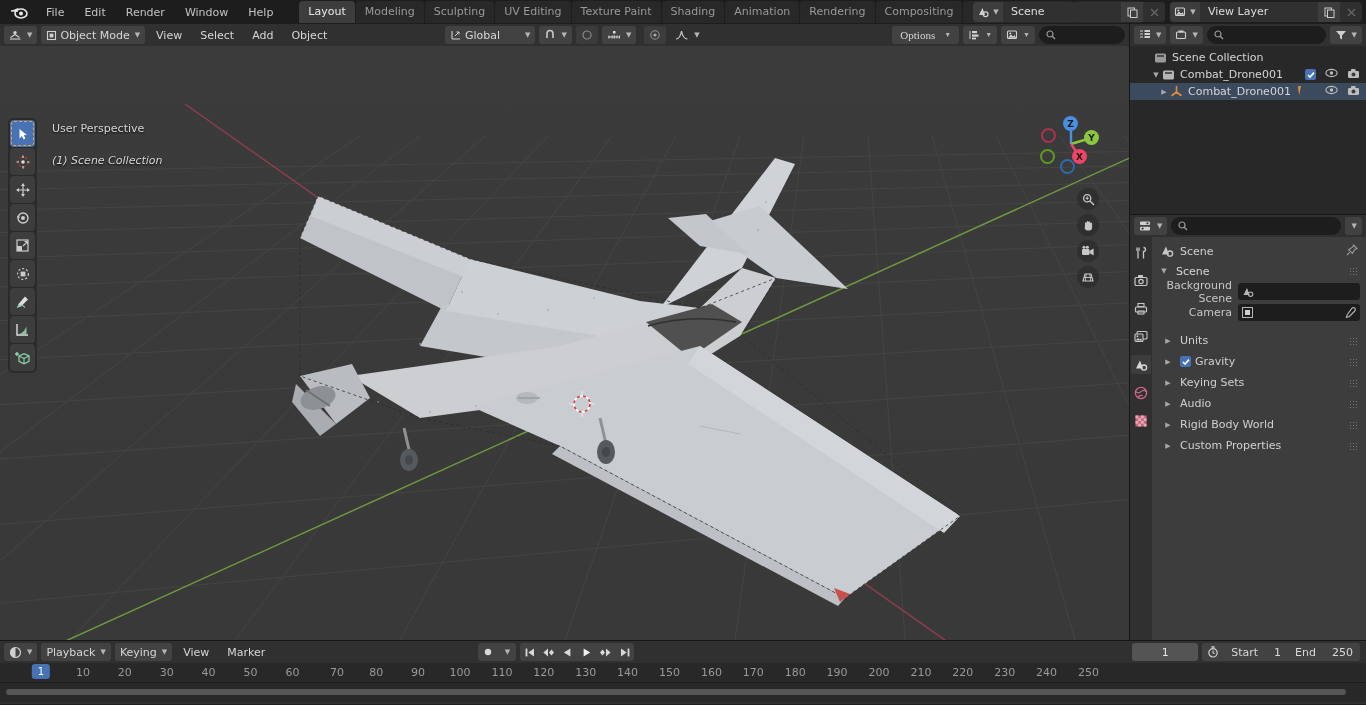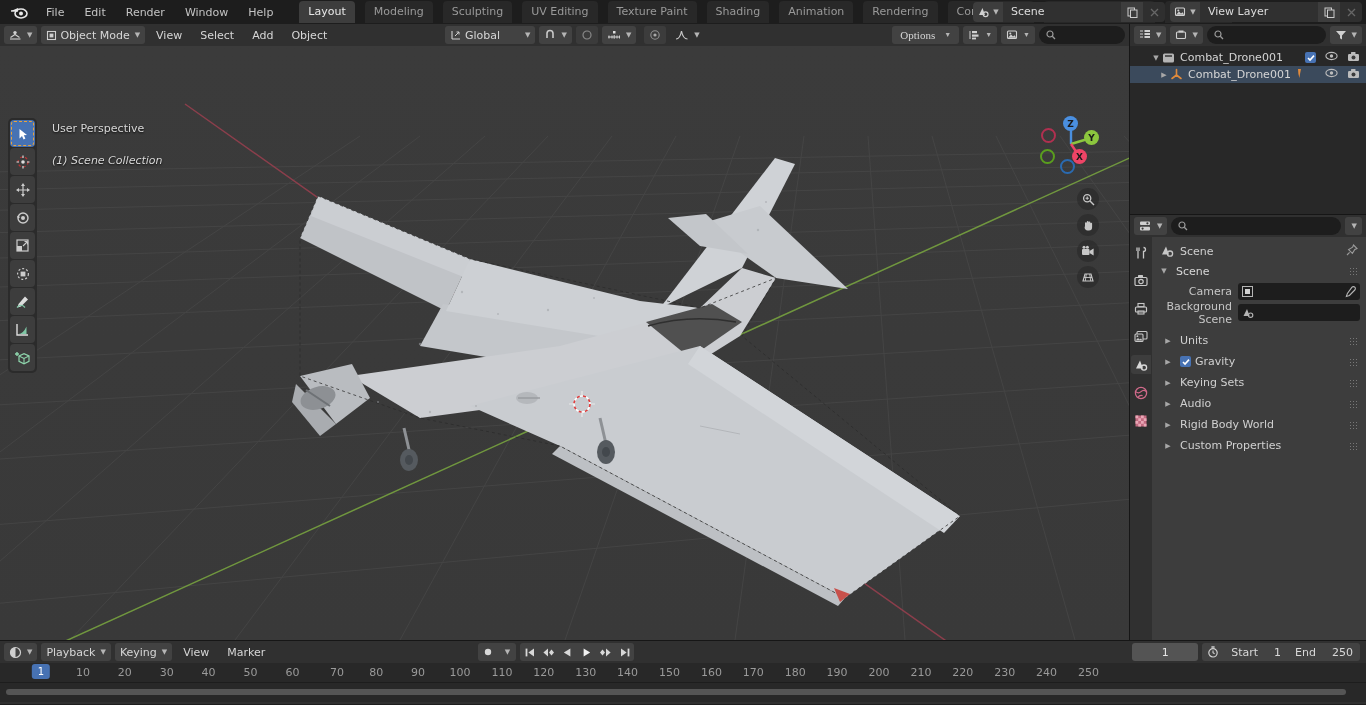--- a/index.html
+++ b/index.html
@@ -4,21 +4,21 @@
 <style>
   * { margin:0; padding:0; box-sizing:border-box; }
   html,body { width:1366px; height:705px; overflow:hidden; background:#1d1d1d; }
   body { font-family:"DejaVu Sans", sans-serif; font-size:11px; color:#d5d5d5; -webkit-font-smoothing:antialiased; }
 
   
   .topbar { height:24px; background:#1d1d1d; display:flex; align-items:center; padding:0 4px; position:relative; }
   .blender-logo { width:22px; height:18px; display:flex; align-items:center; justify-content:center; margin:0 6px 0 4px; }
   .menu-item { padding:3px 10px; color:#c3c3c3; font-size:11px; border-radius:3px; white-space:nowrap; }
   .ws-tabs { display:flex; align-items:center; margin-left:16px; }
-  .ws-tab { padding:4px 9px 5px; font-size:11px; color:#999; background:#282828; margin-right:10px;
+  .ws-tab { padding:4px 9px 5px; font-size:11px; color:#999; background:#282828; margin-right:1px;
             border-top-left-radius:4px; border-top-right-radius:4px; white-space:nowrap; }
   .ws-tab.active { background:#3d3d3d; color:#e8e8e8; }
   .ws-add { padding:3px 7px; color:#a0a0a0; font-size:13px; }
   .topbar-right { position:absolute; right:4px; top:2px; display:flex; align-items:center; gap:5px; }
   .id-block { display:flex; align-items:center; background:#282828; border-radius:4px; height:20px; overflow:hidden; }
   .id-icon { width:30px; height:20px; background:#3d3d3d; display:flex; align-items:center; justify-content:center; gap:2px; }
   .id-name { background:#303030; height:20px; line-height:20px; padding:0 8px; font-size:11px; color:#dcdcdc; min-width:118px; }
   .id-btn { width:22px; height:20px; background:#3d3d3d; display:flex; align-items:center; justify-content:center; }
   .id-btn.dim { opacity:.38; }
 
@@ -526,20 +526,28 @@
             </svg>
         </div>
         <div class="hbtn">
           <svg width="12" height="12" viewBox="0 0 12 12">
               <path d="M1 2 L11 2 L7 6.5 L7 10.5 L5 9.3 L5 6.5 Z" fill="#d0d0d0"></path>
             </svg>
           <span class="caret">▼</span>
         </div>
       </div>
       <div class="ol-body">
+        <div class="ol-row" style="padding-left:12px;">
+          <span class="disc"></span>
+          <svg width="13" height="13" viewBox="0 0 13 13" style="margin-right:5px;">
+              <rect x="1" y="2.5" width="11" height="9" rx="1.5" fill="#9a9a9a"></rect>
+              <rect x="3" y="4.2" width="7" height="1.6" fill="#3a3a3a"></rect>
+            </svg>
+          <span>Scene Collection</span>
+        </div>
         <div class="ol-row" style="padding-left:20px;">
           <span class="disc">▼</span>
           <svg width="13" height="13" viewBox="0 0 13 13" style="margin-right:5px;">
               <rect x="1" y="2.5" width="11" height="9" rx="1.5" fill="#b5b5b5"></rect>
               <rect x="3" y="4.2" width="7" height="1.6" fill="#3a3a3a"></rect>
             </svg>
           <span>Combat_Drone001</span>
           <span class="ol-icons">
             <span class="cb">
                 <svg width="8" height="8" viewBox="0 0 8 8">
@@ -677,40 +685,40 @@
             </span>
           </div>
 
           <div class="pr-panel-hd">
             <span class="disc">▼</span>
             <span>Scene</span>
             <span class="grip"></span>
           </div>
 
           <div class="pr-row">
+            <span class="pr-label">Background Scene</span>
+            <span class="pr-field">
+              <svg width="12" height="12" viewBox="0 0 12 12">
+                  <path d="M1.5 9 L5 2 L7.6 9 Z" fill="#b5b5b5"></path>
+                  <circle cx="8.6" cy="8.2" r="2.2" fill="none" stroke="#b5b5b5" stroke-width="1.1"></circle>
+                </svg>
+              <span style="flex:1;"></span>
+            </span>
+          </div>
+          <div class="pr-row">
             <span class="pr-label">Camera</span>
             <span class="pr-field">
               <svg width="11" height="11" viewBox="0 0 11 11">
                   <rect x="0.5" y="0.5" width="10" height="10" fill="none" stroke="#b5b5b5" stroke-width="1"></rect>
                   <rect x="3" y="3" width="5" height="5" fill="#d0d0d0"></rect>
                 </svg>
               <span style="flex:1;"></span>
               <svg width="12" height="12" viewBox="0 0 12 12">
                   <path d="M8 1.2 A1.8 1.8 0 0 1 10.8 4 L5.4 9.4 L2.4 10.4 L3.4 7.4 Z" fill="none" stroke="#b5b5b5" stroke-width="1.1"></path>
                 </svg>
-            </span>
-          </div>
-          <div class="pr-row">
-            <span class="pr-label">Background Scene</span>
-            <span class="pr-field">
-              <svg width="12" height="12" viewBox="0 0 12 12">
-                  <path d="M1.5 9 L5 2 L7.6 9 Z" fill="#b5b5b5"></path>
-                  <circle cx="8.6" cy="8.2" r="2.2" fill="none" stroke="#b5b5b5" stroke-width="1.1"></circle>
-                </svg>
-              <span style="flex:1;"></span>
             </span>
           </div>
 
           <div style="height:7px;"></div>
 
           <div class="pr-sub">
             <span class="disc">▶</span>
             <span>Units</span>
             <span class="grip"></span>
           </div>

